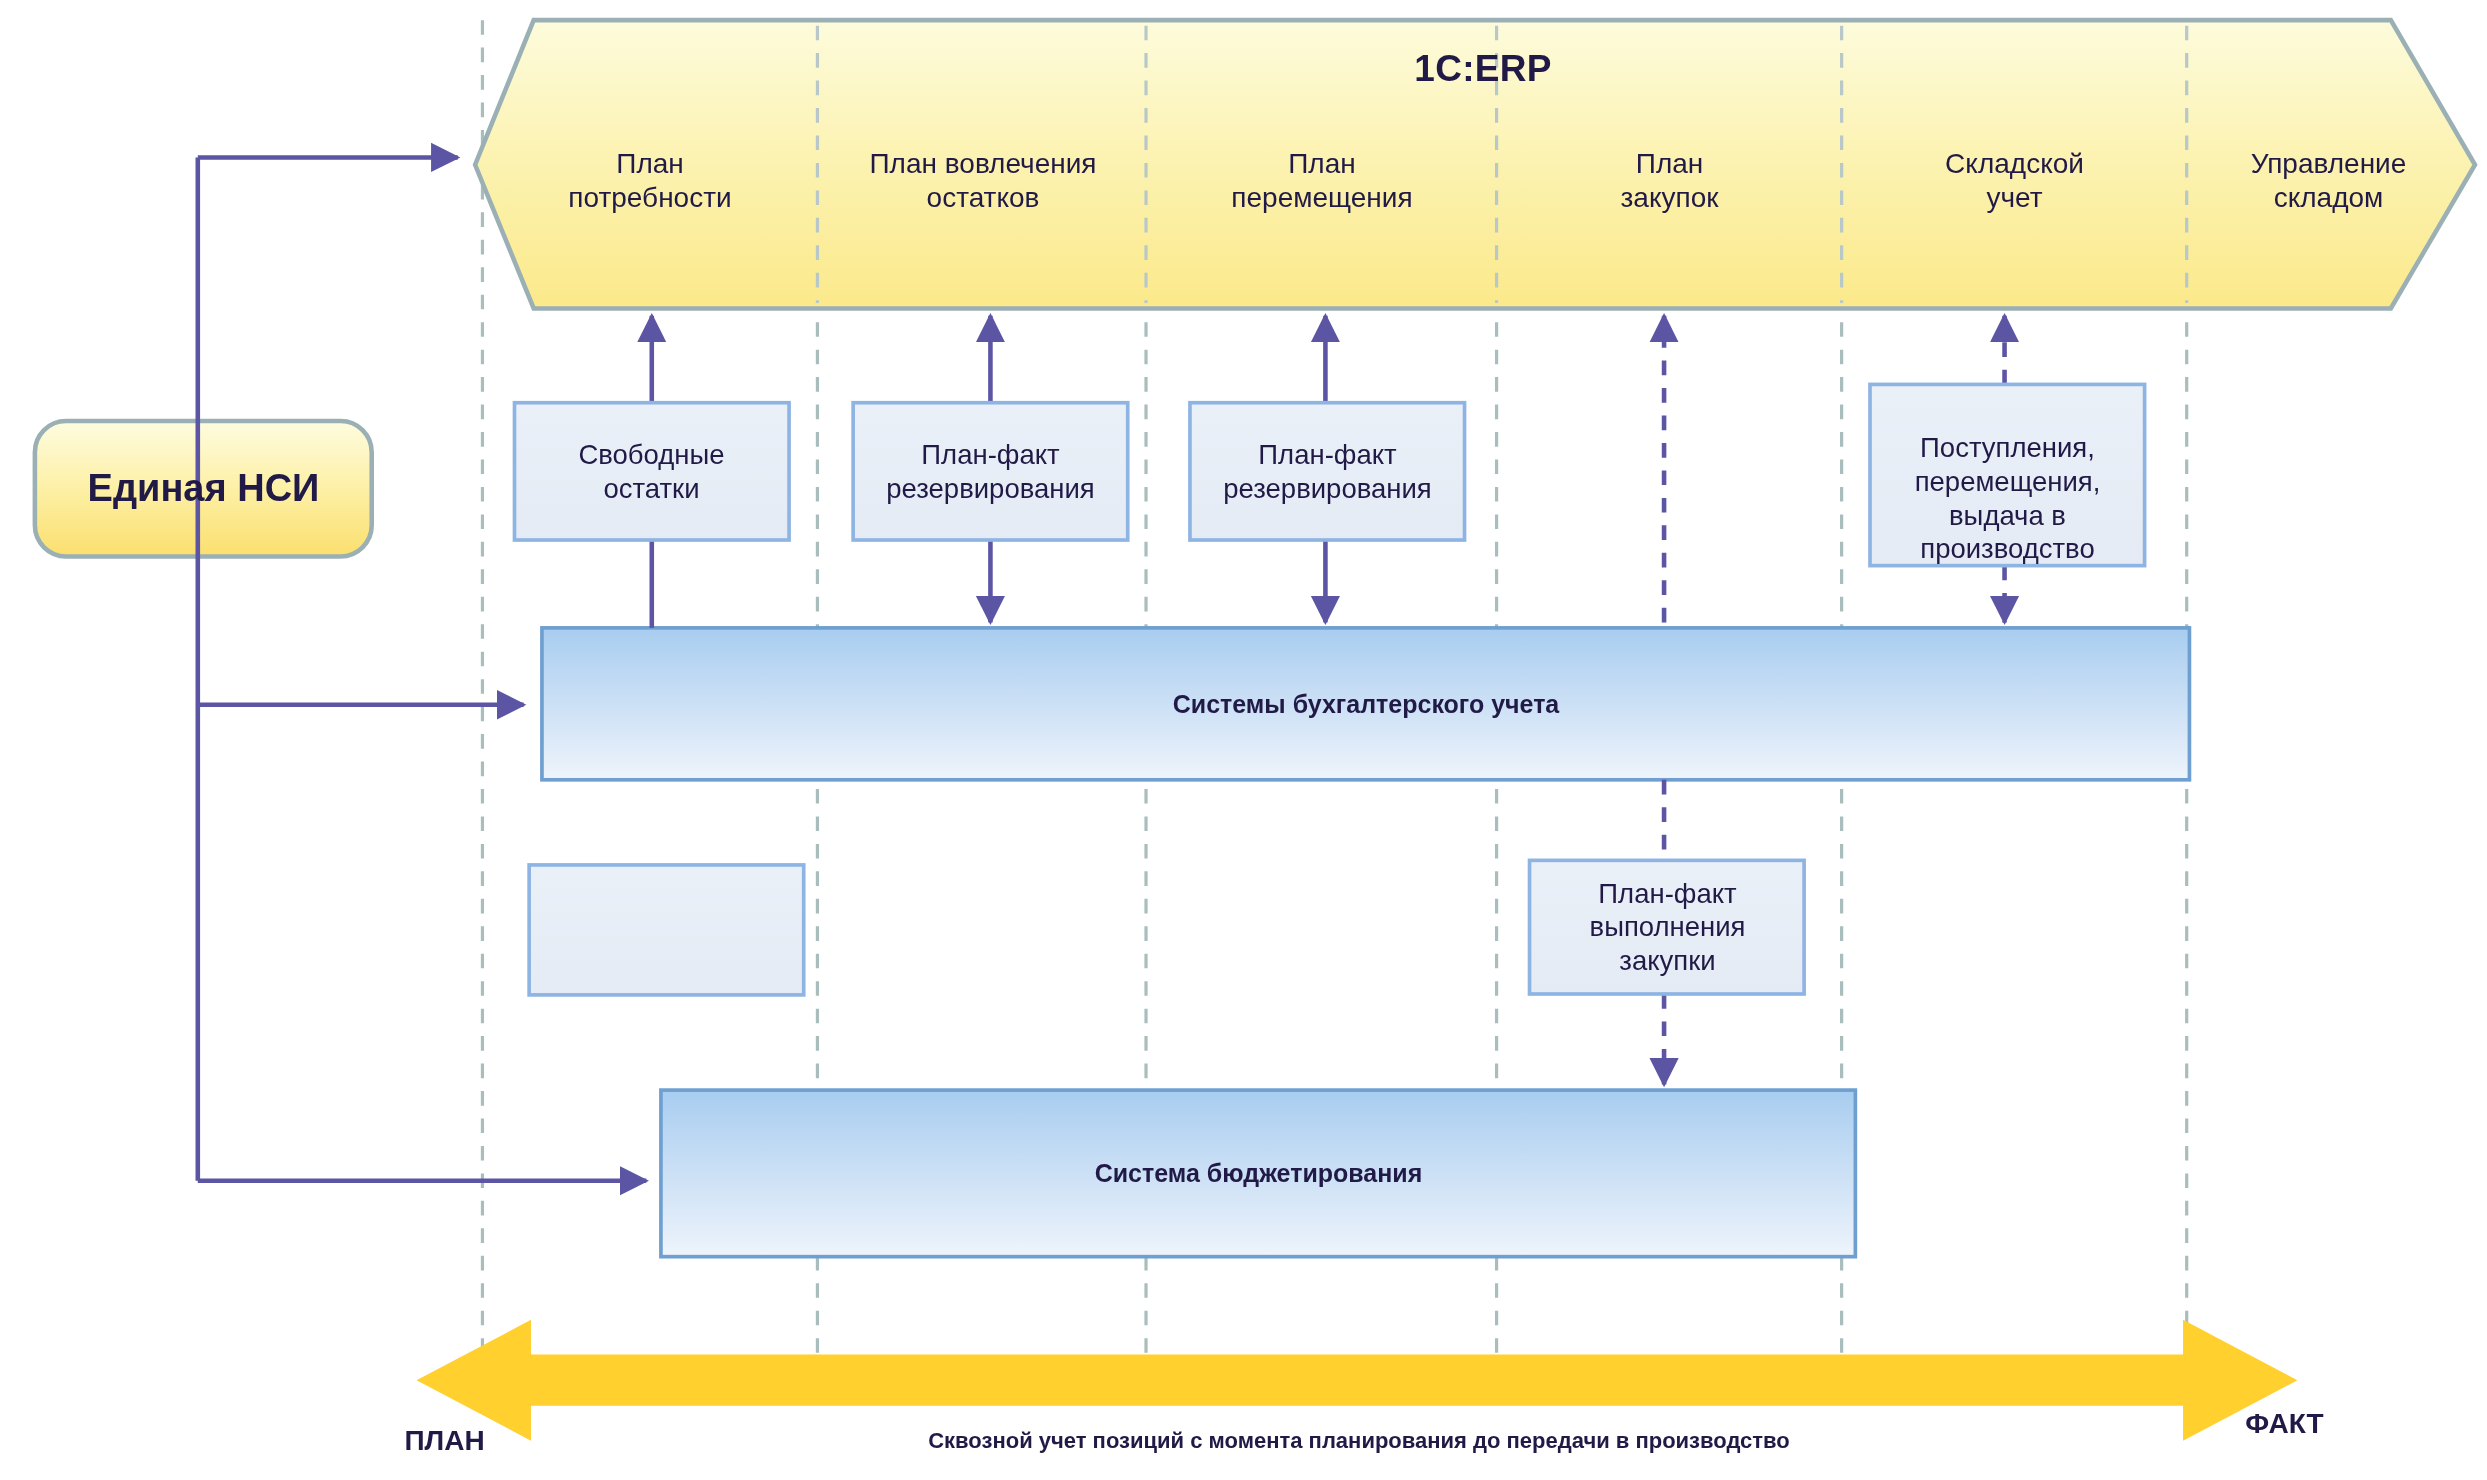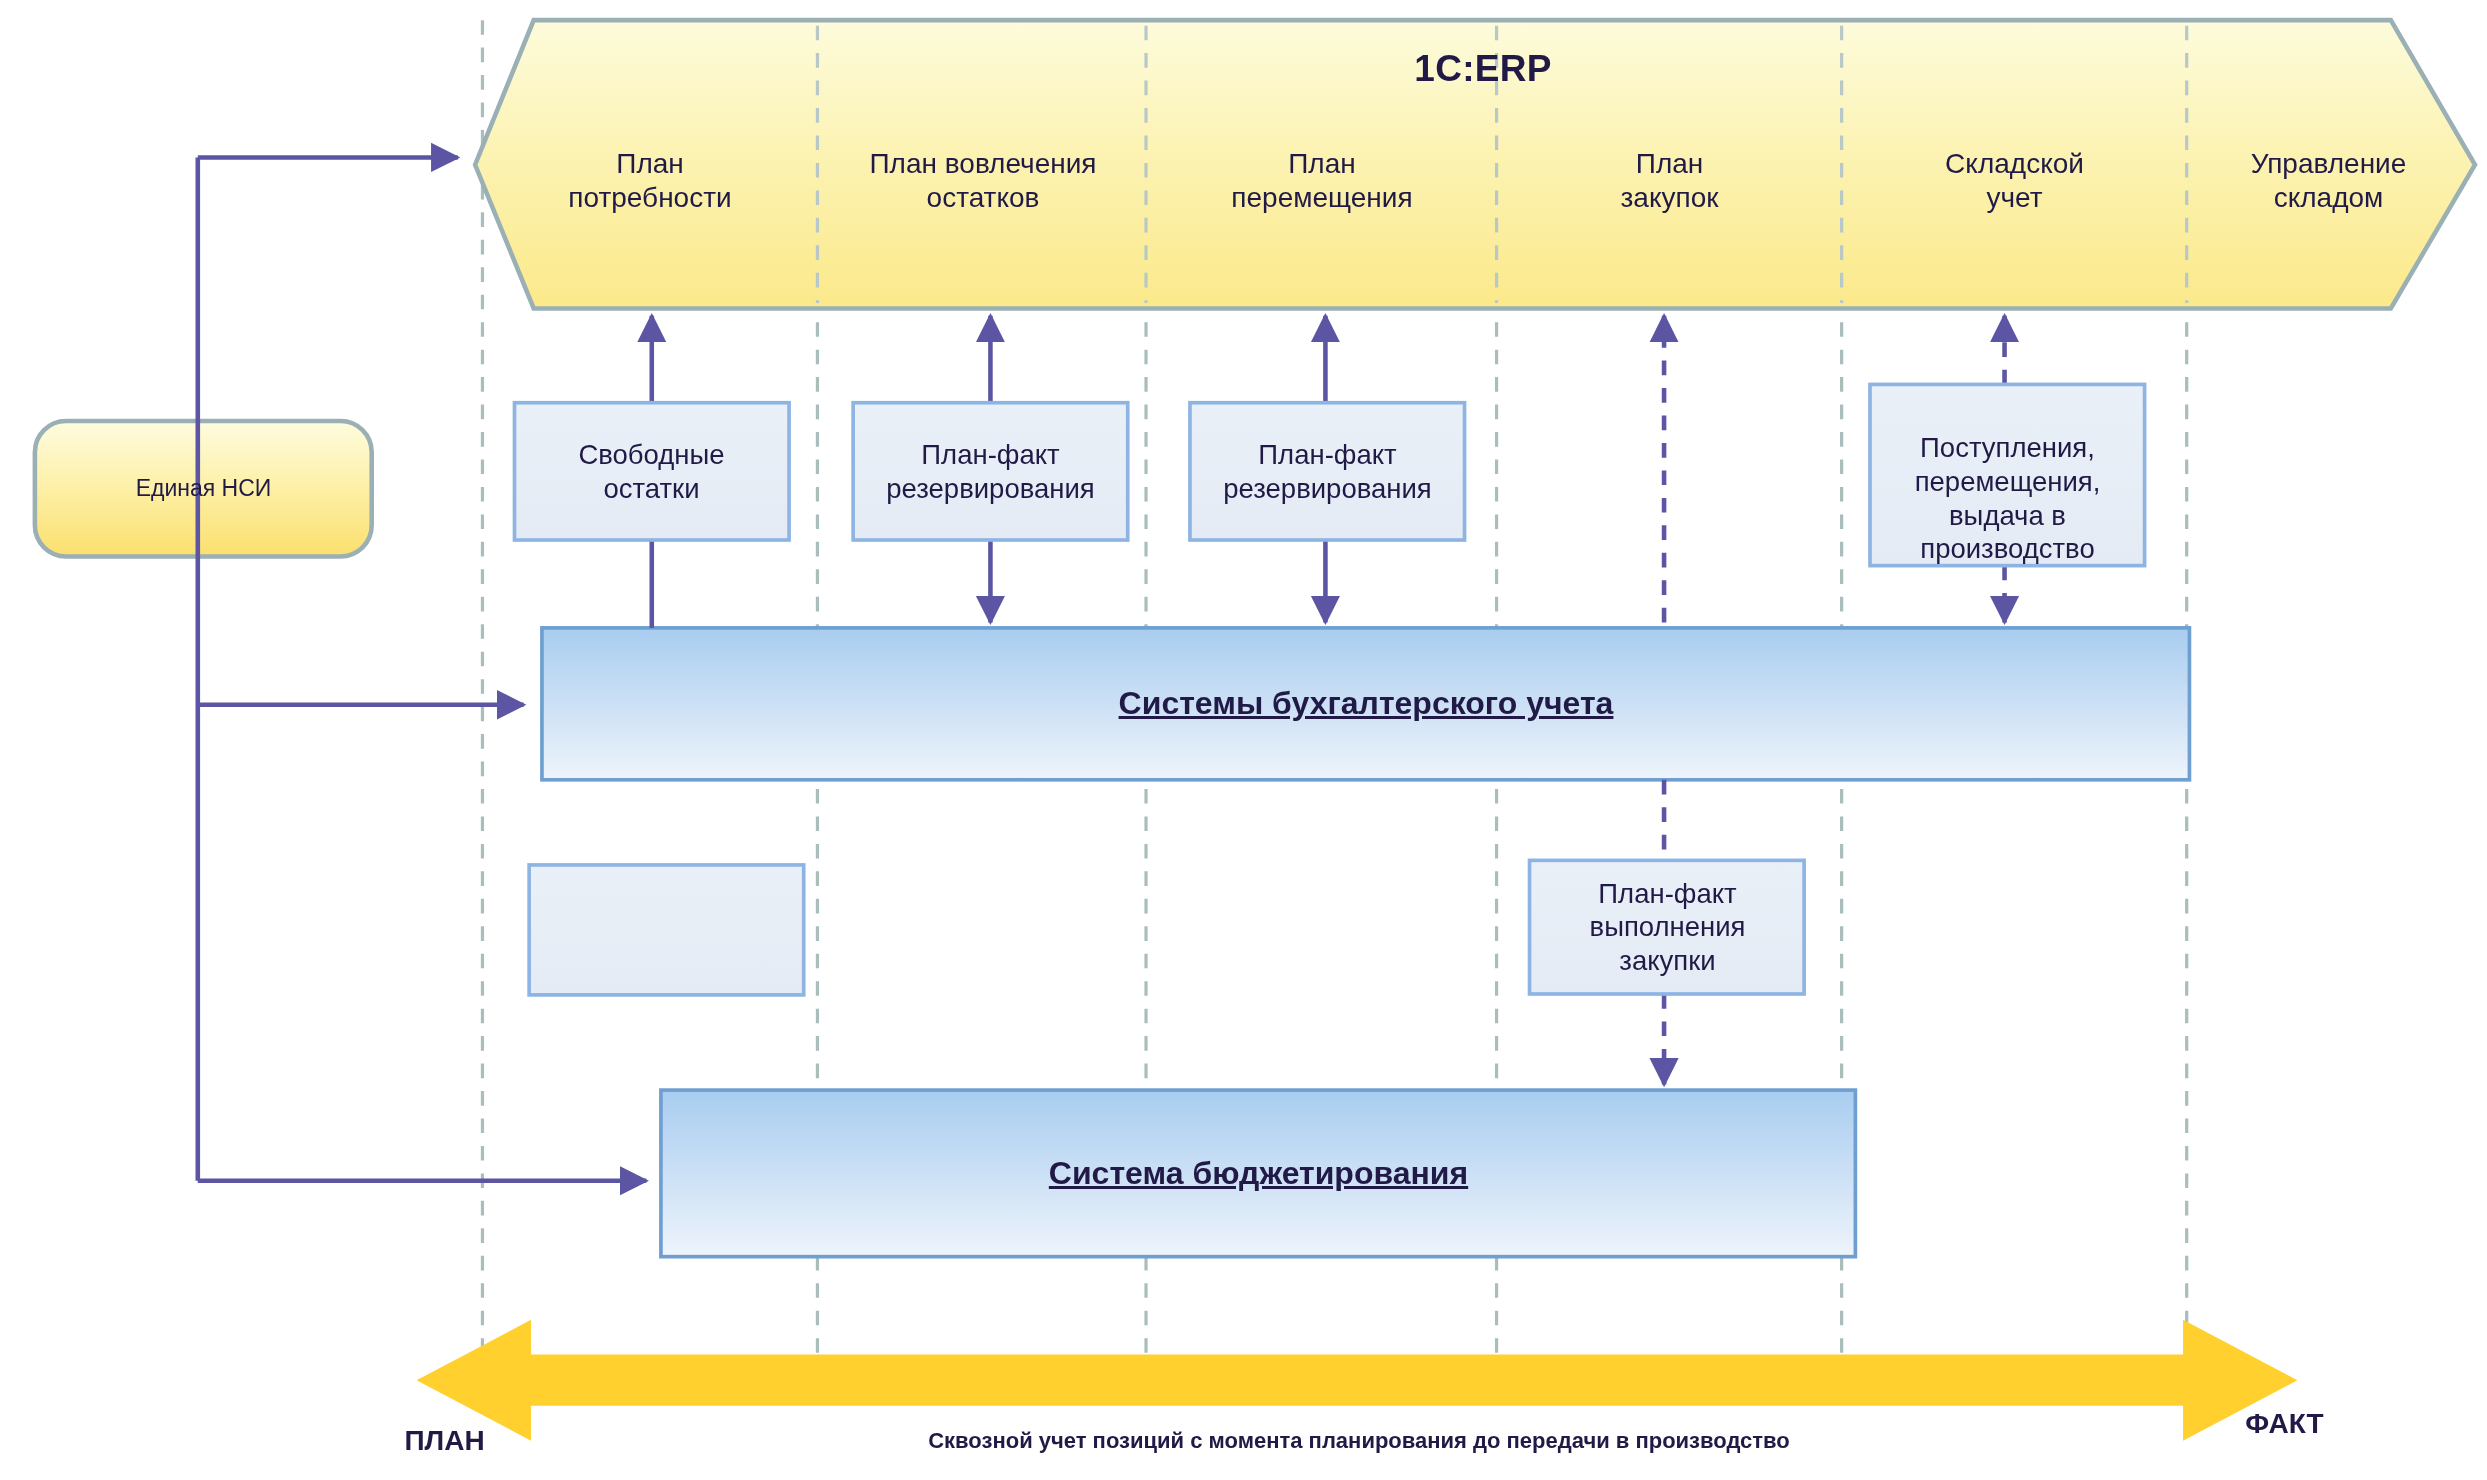--- a/index.html
+++ b/index.html
@@ -40,31 +40,30 @@
   .erp-title {
     font-size: 37px;
     font-weight: bold;
     letter-spacing: 0.3px;
   }
   .erp-col-label {
     font-size: 28px;
     font-weight: normal;
   }
   .nsi-label {
-    font-size: 23px;
-    font-weight: normal;
+    font-size: 38px;
+    font-weight: bold;
   }
   .blue-box-label {
     font-size: 27.5px;
     font-weight: normal;
   }
   .band-label {
-    font-size: 32px;
-    font-weight: bold;
-    text-decoration: underline;
+    font-size: 25px;
+    font-weight: bold;
   }
   .axis-end-label {
     font-size: 28px;
     font-weight: bold;
   }
   .axis-caption {
     font-size: 22px;
     font-weight: bold;
   }
 </style>

